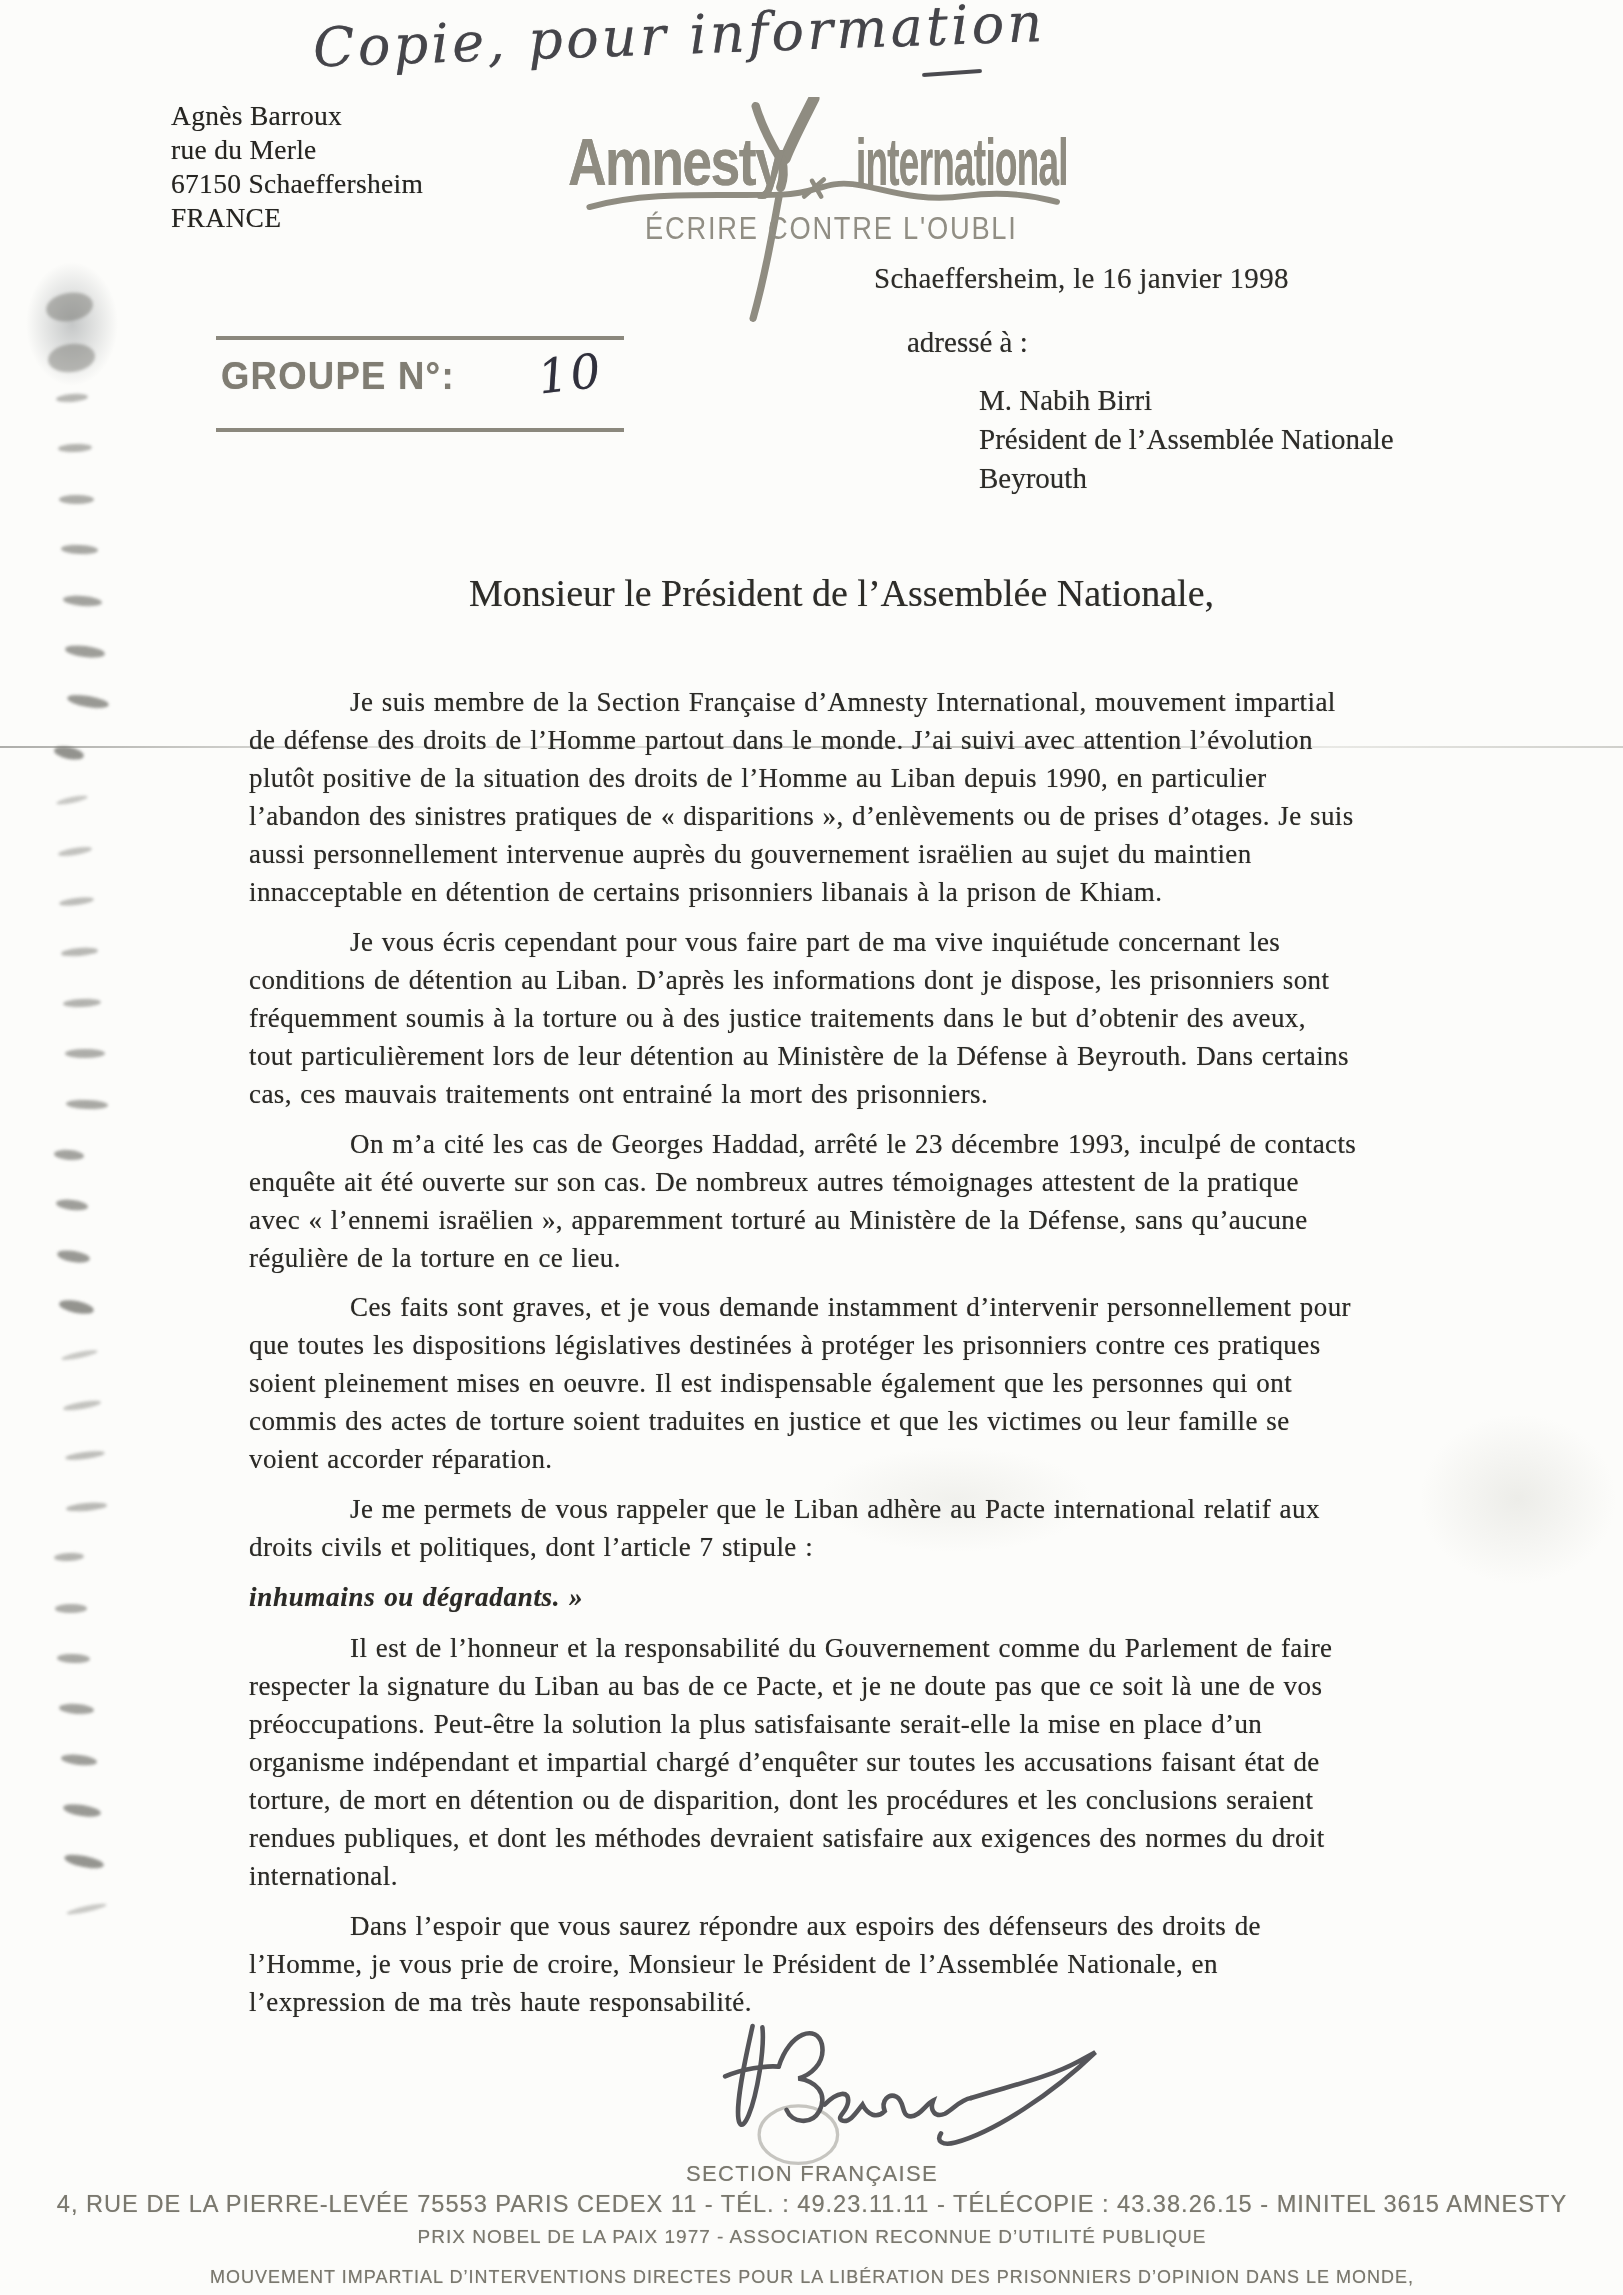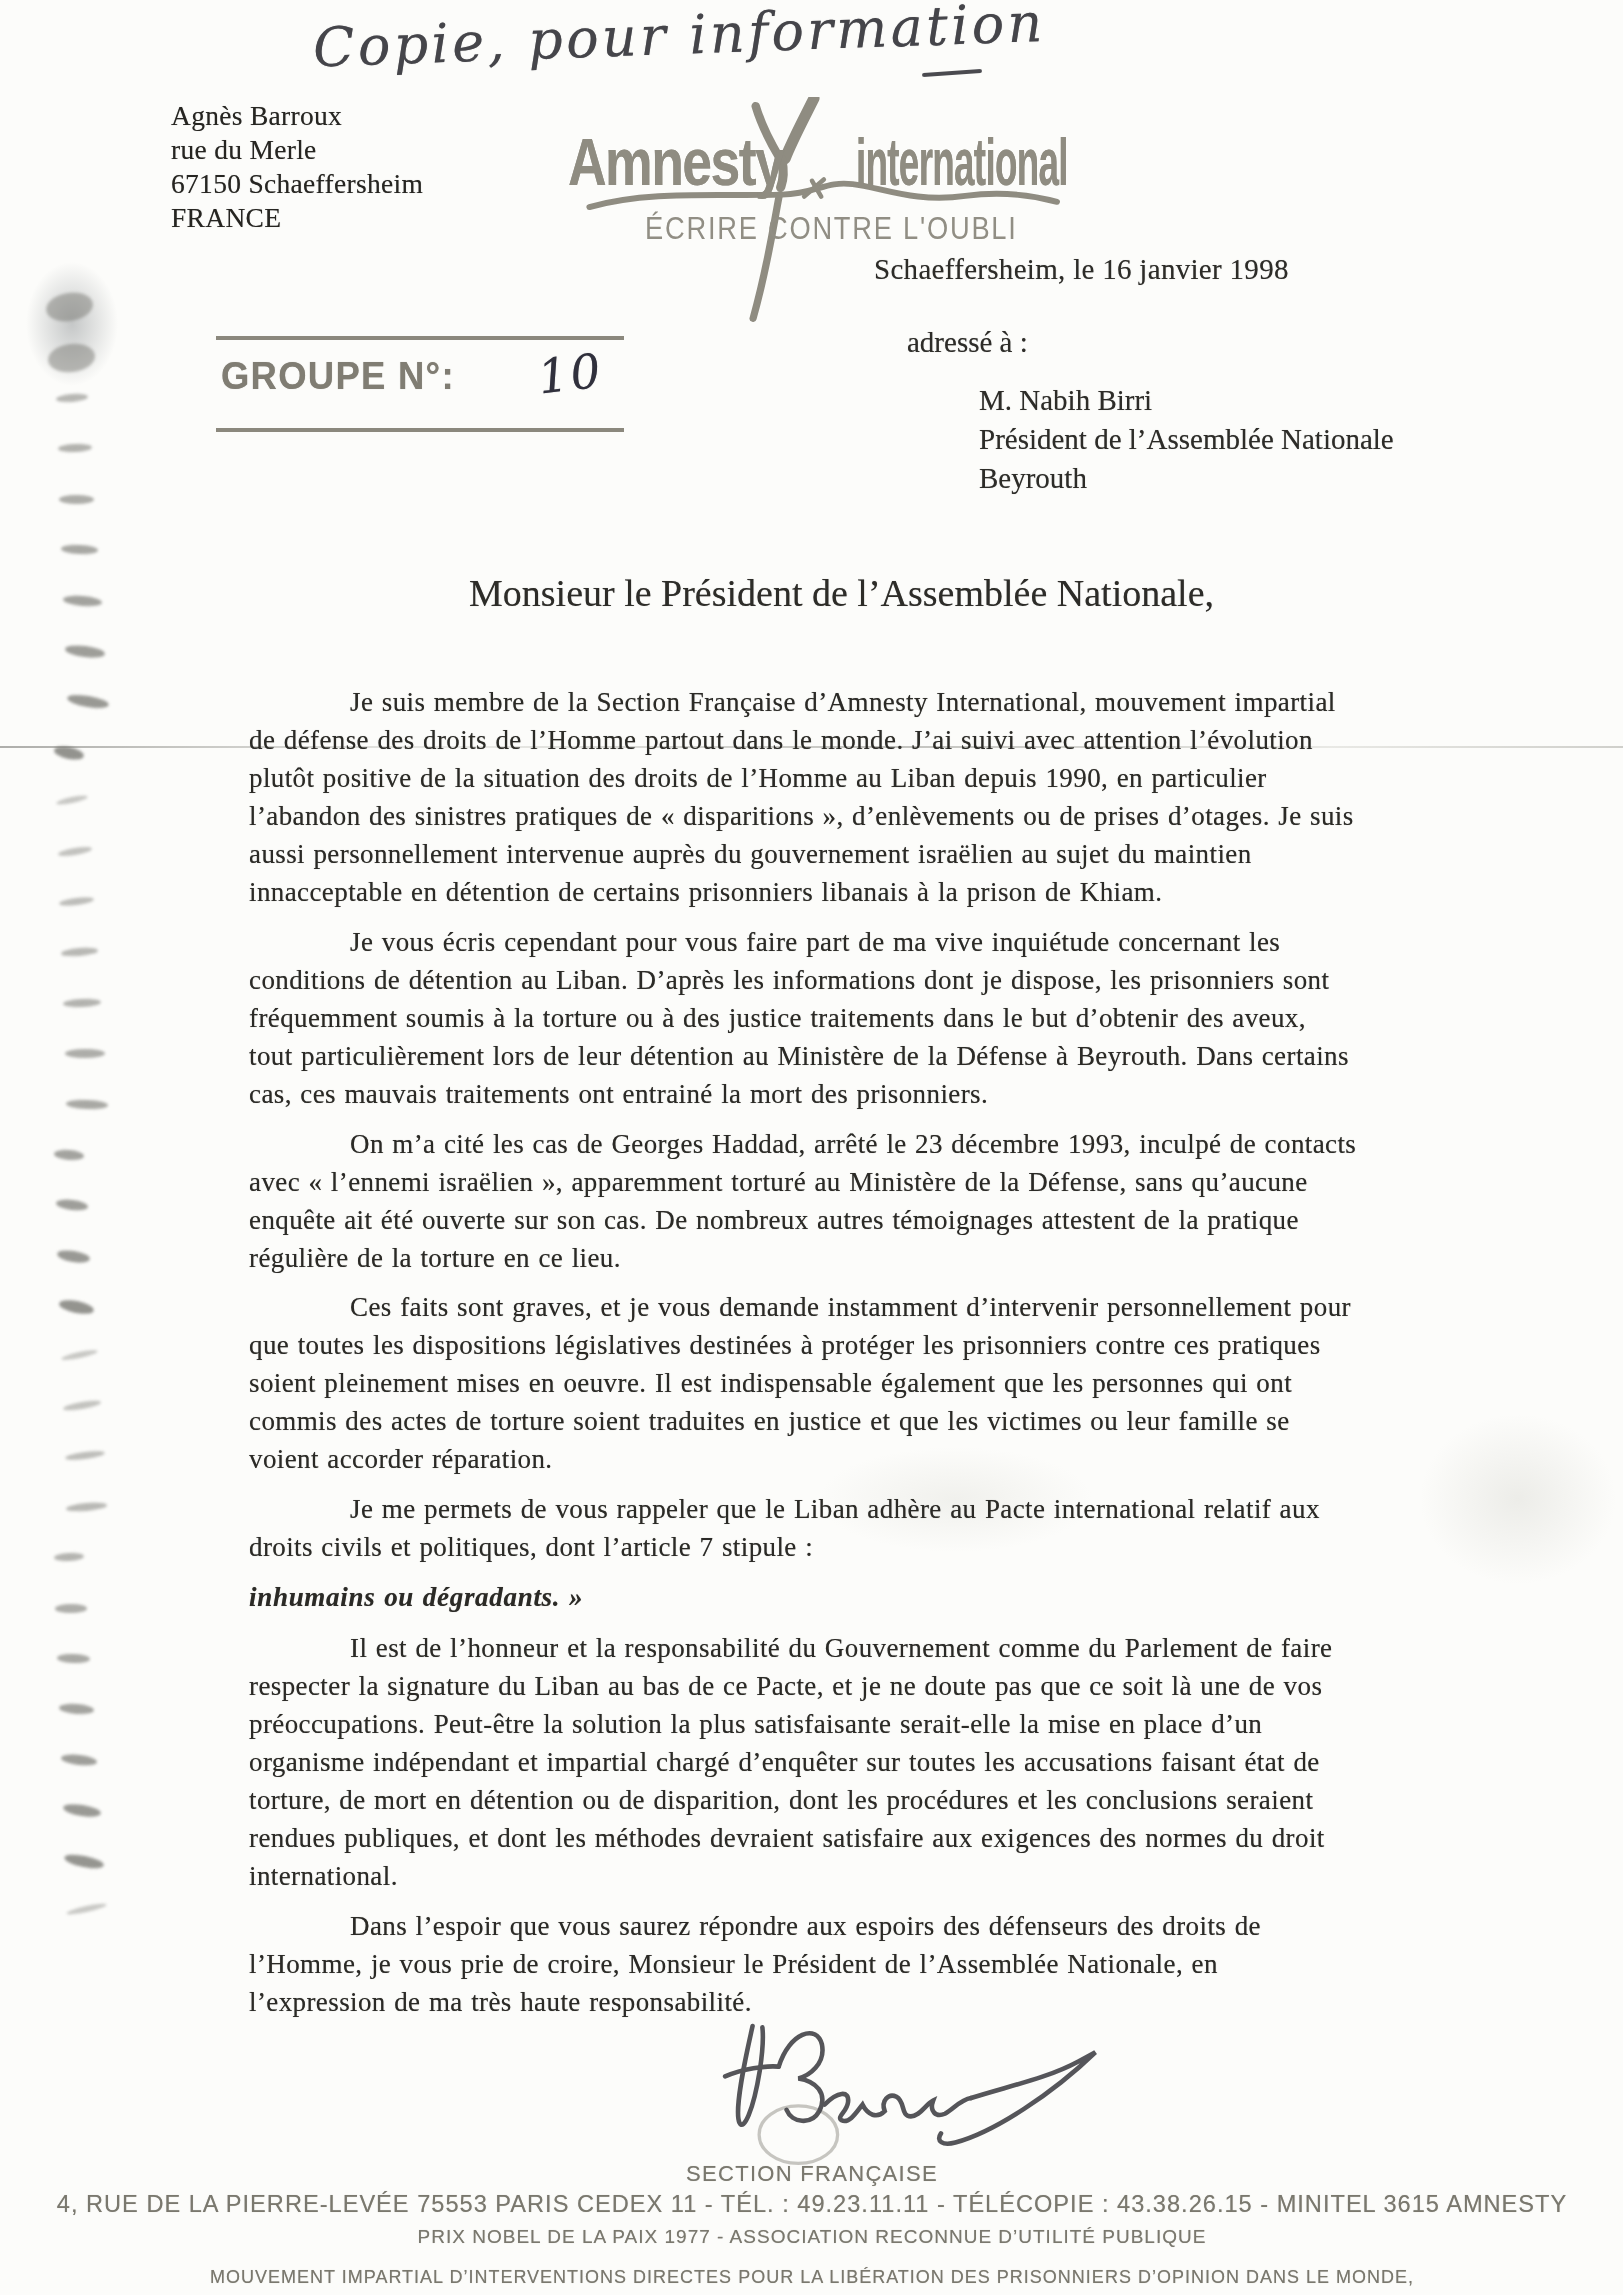--- a/index.html
+++ b/index.html
@@ -39,21 +39,21 @@
   .logo-word{position:absolute;font-family:"Liberation Sans", sans-serif;font-weight:bold;
     font-size:67px;color:#8f8c81;transform-origin:left top;white-space:nowrap;
     text-shadow:0 0 0.7px rgba(140,138,128,.8);}
   .logo-amnesty{left:568px;top:123px;transform:scaleX(.80);letter-spacing:-2px;}
   .logo-intl{left:856px;top:123px;transform:scaleX(.55);letter-spacing:-1.3px;}
   .logo-graphic{position:absolute;left:571px;top:97px;}
   .logo-tagline{position:absolute;left:645px;top:211px;font-family:"Liberation Sans", sans-serif;
     font-size:31px;color:#918e84;letter-spacing:2px;transform:scaleX(.88);transform-origin:left top;white-space:nowrap;}
 
   
-  .dateline{position:absolute;left:874px;top:253px;font-size:29px;letter-spacing:0.3px;text-shadow:0 0 0.7px rgba(40,40,40,.5);}
+  .dateline{position:absolute;left:874px;top:262px;font-size:29px;letter-spacing:0.3px;text-shadow:0 0 0.7px rgba(40,40,40,.5);}
   .rule{position:absolute;height:3.9px;background:#8b887d;}
   .rule.top{left:216px;top:336px;width:408px;}
   .rule.bottom{left:216px;top:428px;width:408px;}
   .group-label{position:absolute;left:221px;top:355px;font-family:"Liberation Sans", sans-serif;
     font-size:38px;color:#807d73;letter-spacing:1.3px;font-weight:bold;transform:scaleX(.96);transform-origin:left top;
     text-shadow:0 0 0.7px rgba(120,118,108,.7);}
   .addr-label{position:absolute;left:907px;top:326px;font-size:29px;text-shadow:0 0 0.7px rgba(40,40,40,.5);}
   .addressee{position:absolute;left:979px;top:381px;font-size:29px;line-height:39px;text-shadow:0 0 0.7px rgba(40,40,40,.5);}
 
   
@@ -176,22 +176,22 @@
       </div>
       <div class="para">
         <div class="line first">Je vous écris cependant pour vous faire part de ma vive inquiétude concernant les</div>
         <div class="line">conditions de détention au Liban. D’après les informations dont je dispose, les prisonniers sont</div>
         <div class="line">fréquemment soumis à la torture ou à des justice traitements dans le but d’obtenir des aveux,</div>
         <div class="line">tout particulièrement lors de leur détention au Ministère de la Défense à Beyrouth. Dans certains</div>
         <div class="line">cas, ces mauvais traitements ont entrainé la mort des prisonniers.</div>
       </div>
       <div class="para">
         <div class="line first">On m’a cité les cas de Georges Haddad, arrêté le 23 décembre 1993, inculpé de contacts</div>
+        <div class="line">enquête ait été ouverte sur son cas. De nombreux autres témoignages attestent de la pratique</div>
         <div class="line">avec « l’ennemi israëlien », apparemment torturé au Ministère de la Défense, sans qu’aucune</div>
-        <div class="line">enquête ait été ouverte sur son cas. De nombreux autres témoignages attestent de la pratique</div>
         <div class="line">régulière de la torture en ce lieu.</div>
       </div>
       <div class="para">
         <div class="line first">Ces faits sont graves, et je vous demande instamment d’intervenir personnellement pour</div>
         <div class="line">que toutes les dispositions législatives destinées à protéger les prisonniers contre ces pratiques</div>
         <div class="line">soient pleinement mises en oeuvre. Il est indispensable également que les personnes qui ont</div>
         <div class="line">commis des actes de torture soient traduites en justice et que les victimes ou leur famille se</div>
         <div class="line">voient accorder réparation.</div>
       </div>
       <div class="para">

